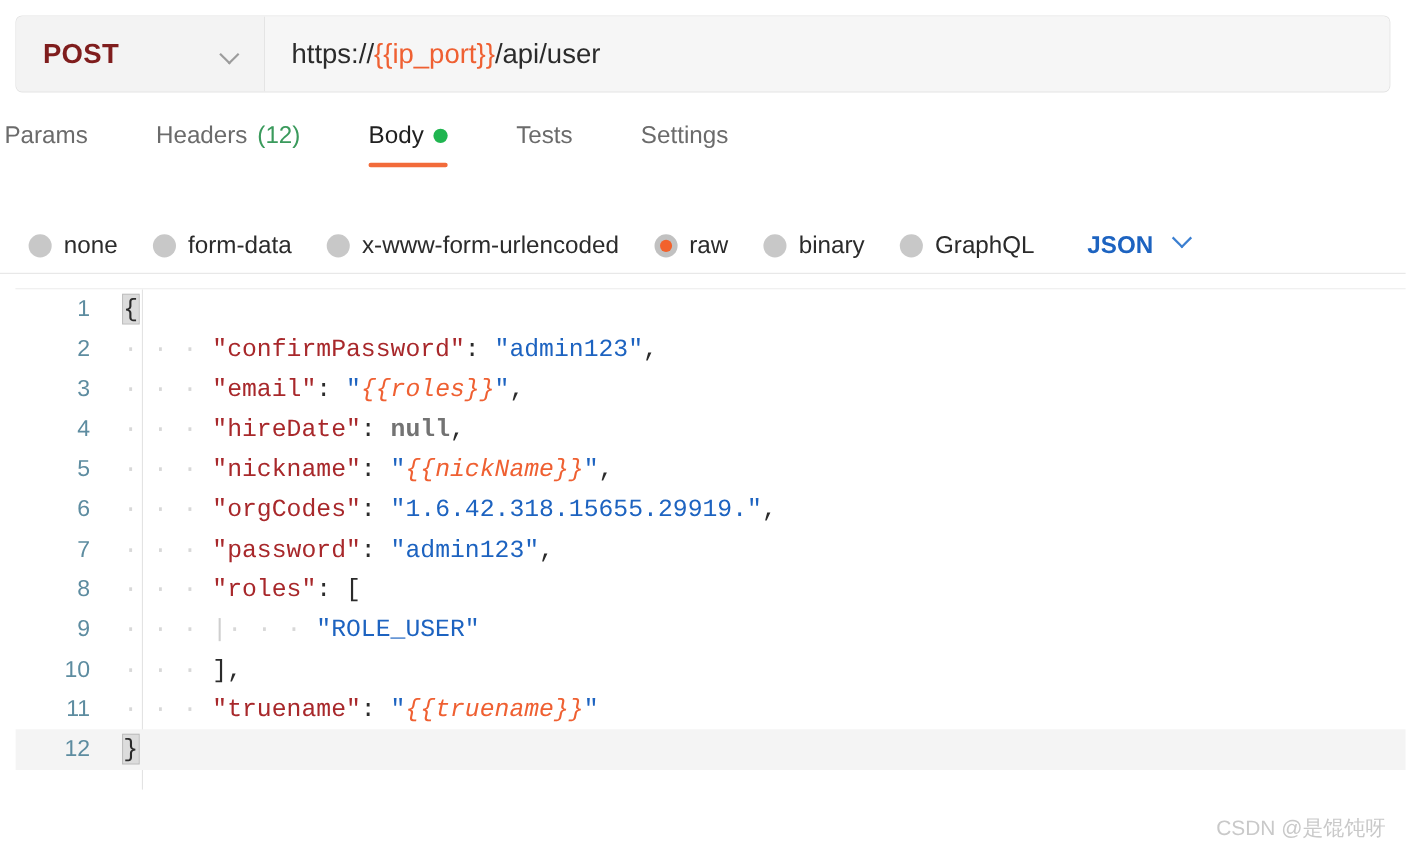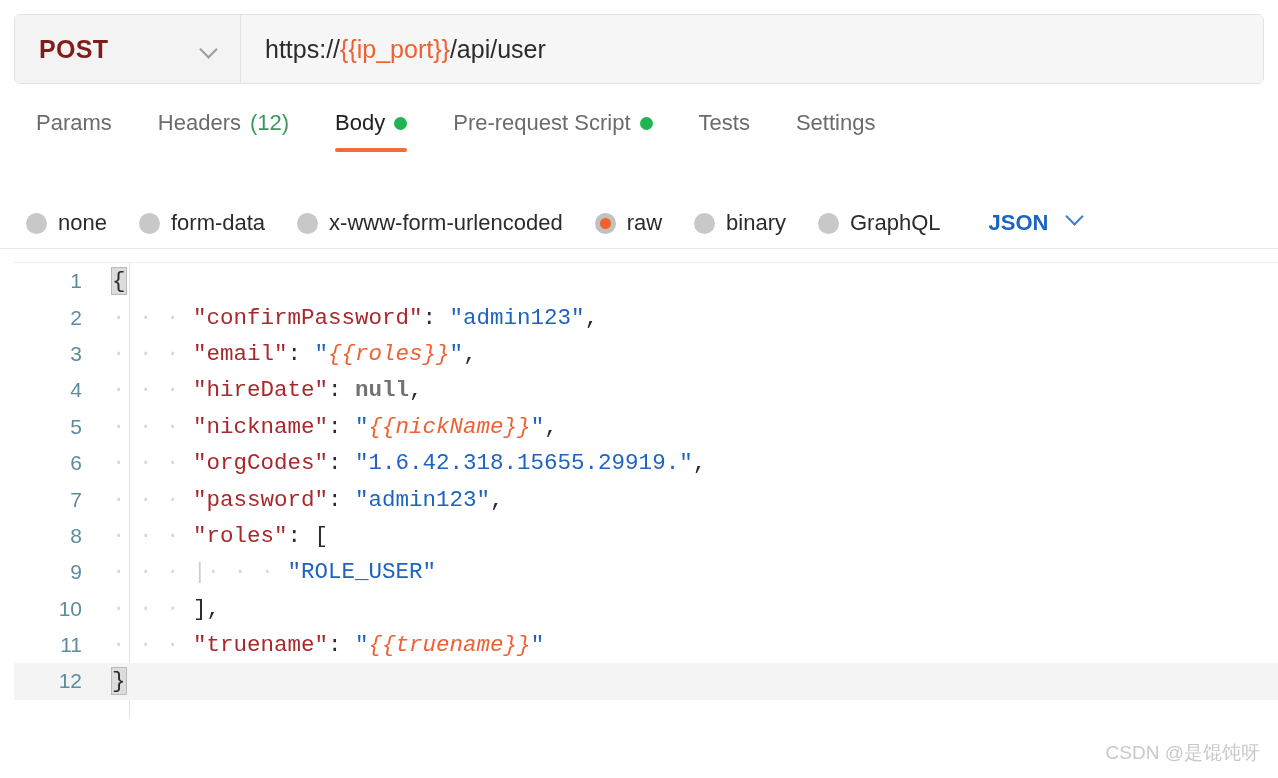--- a/index.html
+++ b/index.html
@@ -82,22 +82,23 @@
 
   
   .tabs {
     position: absolute;
     left: 0;
     top: 108px;
     width: 1278px;
     height: 56px;
     display: flex;
     align-items: flex-start;
-    padding-left: 36px;
-    box-sizing: border-box;
+    padding-left: 4px;
+    box-sizing: border-box;
+    gap: 16px;
   }
   .tab {
     position: relative;
     font-size: 22px;
     color: #6b6b6b;
     padding: 2px 0 22px 0;
     margin-right: 46px;
     cursor: pointer;
     white-space: nowrap;
     display: flex;
@@ -294,24 +295,20 @@
   </div>
   <div class="tab">
     <span>Headers</span>
     <span class="count">(12)</span>
   </div>
   <div class="tab active">
     <span>Body</span>
     <span class="dot-green"></span>
   </div>
   <div class="tab">
-    <span>Pre-request Script</span>
-    <span class="dot-green"></span>
-  </div>
-  <div class="tab">
     <span>Tests</span>
   </div>
   <div class="tab">
     <span>Settings</span>
   </div>
 </div>
 
 <div class="bodytypes">
   <label class="radio-opt">
     <span class="radio"></span>

